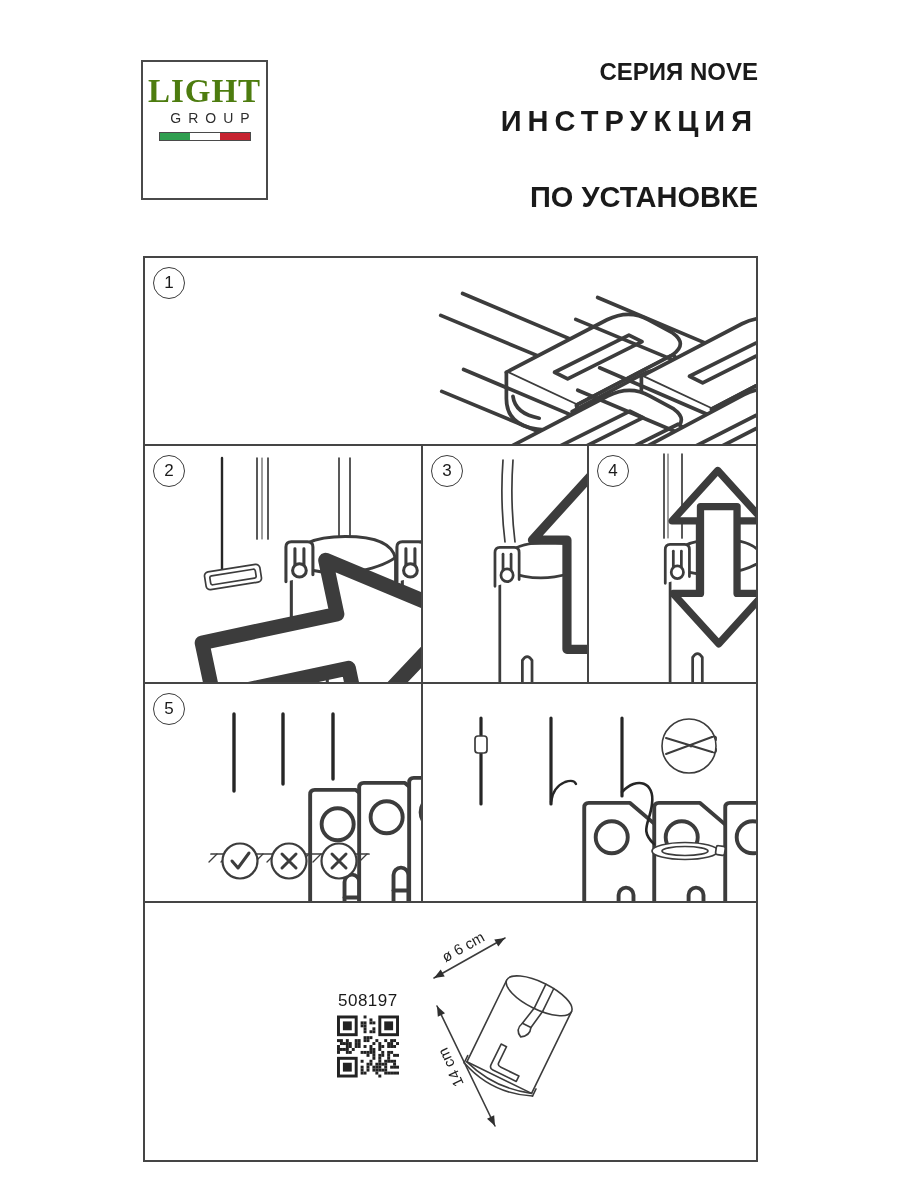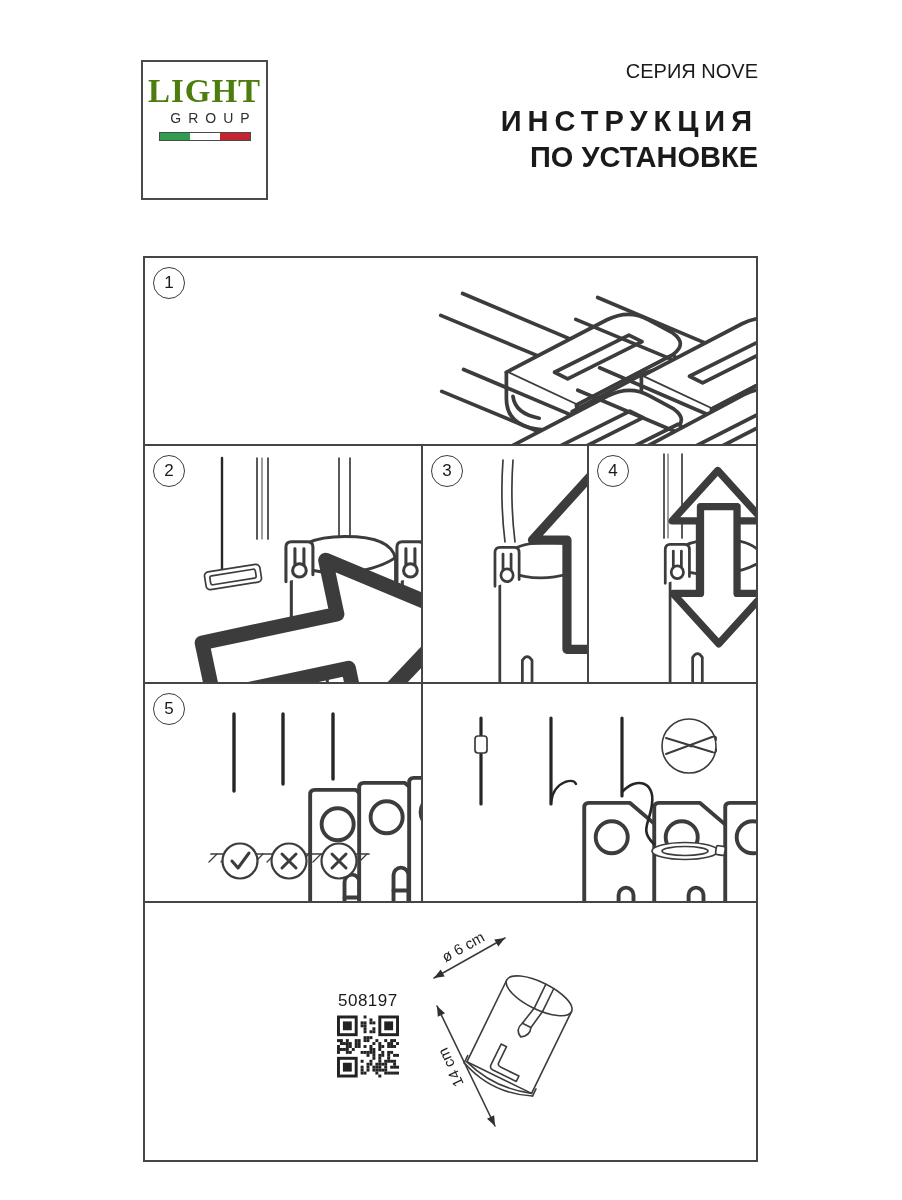--- a/index.html
+++ b/index.html
@@ -11,22 +11,22 @@
             border:2px solid #4a4a4a;box-sizing:border-box;text-align:center;padding-top:15px;background:#fff;}
   .logo-w1{font-family:"Liberation Serif",serif;font-weight:bold;font-size:33px;line-height:29px;letter-spacing:1px;color:#4d7c0f;}
   .logo-w2{font-family:"Liberation Serif",serif;font-weight:bold;font-size:40px;line-height:37px;letter-spacing:1px;color:#1c1c1c;}
   .logo-w3{font-size:14px;letter-spacing:7px;padding-left:18px;line-height:19px;margin-top:3px;color:#2e2e2e;}
   .logo-flag{width:92px;height:9px;margin:4px auto 0;border:1px solid #4a4a4a;display:flex;box-sizing:border-box;}
   .logo-flag span{flex:1;}
   .f-green{background:#2f9e4f;} .f-white{background:#ffffff;} .f-red{background:#c62330;}
 
   
   .header-text{position:absolute;right:144px;top:54px;text-align:right;}
-  .h-line{font-weight:normal;font-size:20px;line-height:35px;}
-  .h-title{font-weight:bold;font-size:29px;line-height:36px;}
+  .h-line{font-weight:bold;font-size:24px;line-height:35px;}
+  .h-title{font-weight:bold;font-size:29px;line-height:36px;margin-top:40px;}
   .h-sp{letter-spacing:6px;margin-top:14px;}
 
   
   .grid{position:absolute;left:143px;top:256px;width:615px;height:906px;
         border:2px solid #454545;box-sizing:border-box;background:#fff;}
   .panel{position:absolute;box-sizing:border-box;}
   .br{border-right:2px solid #454545;} .bb{border-bottom:2px solid #454545;}
   .p1{left:0;top:0;width:611px;height:188px;}
   .p2{left:0;top:188px;width:278px;height:238px;}
   .p3{left:278px;top:188px;width:166px;height:238px;}

